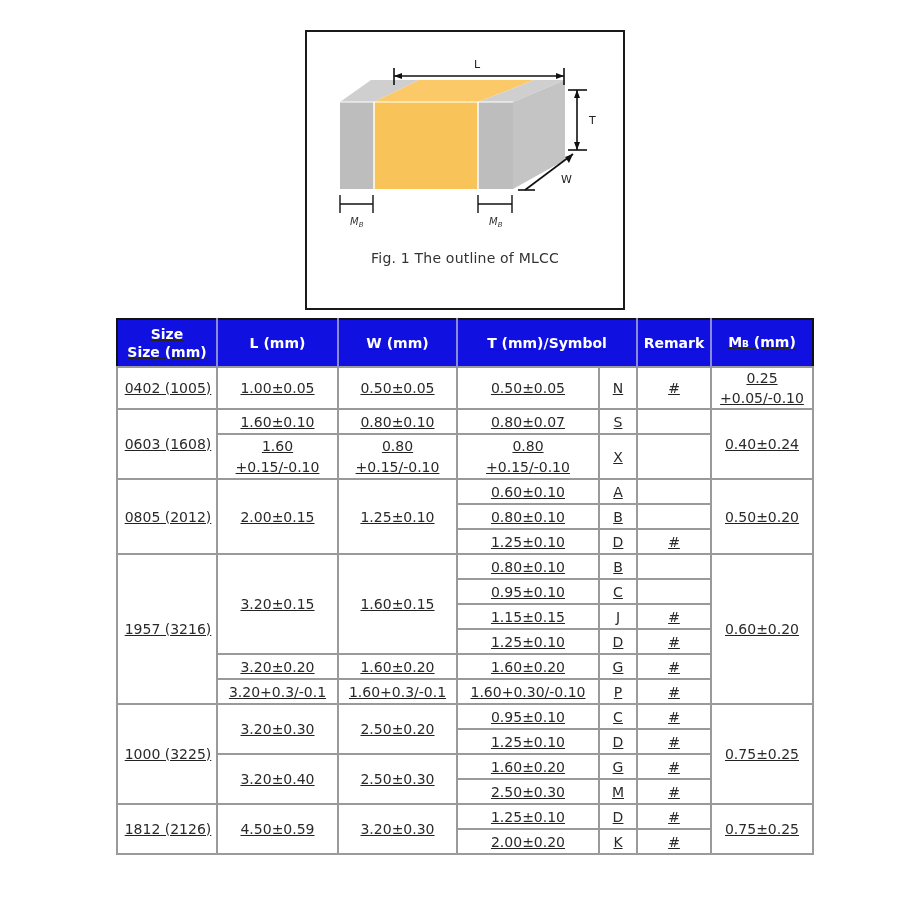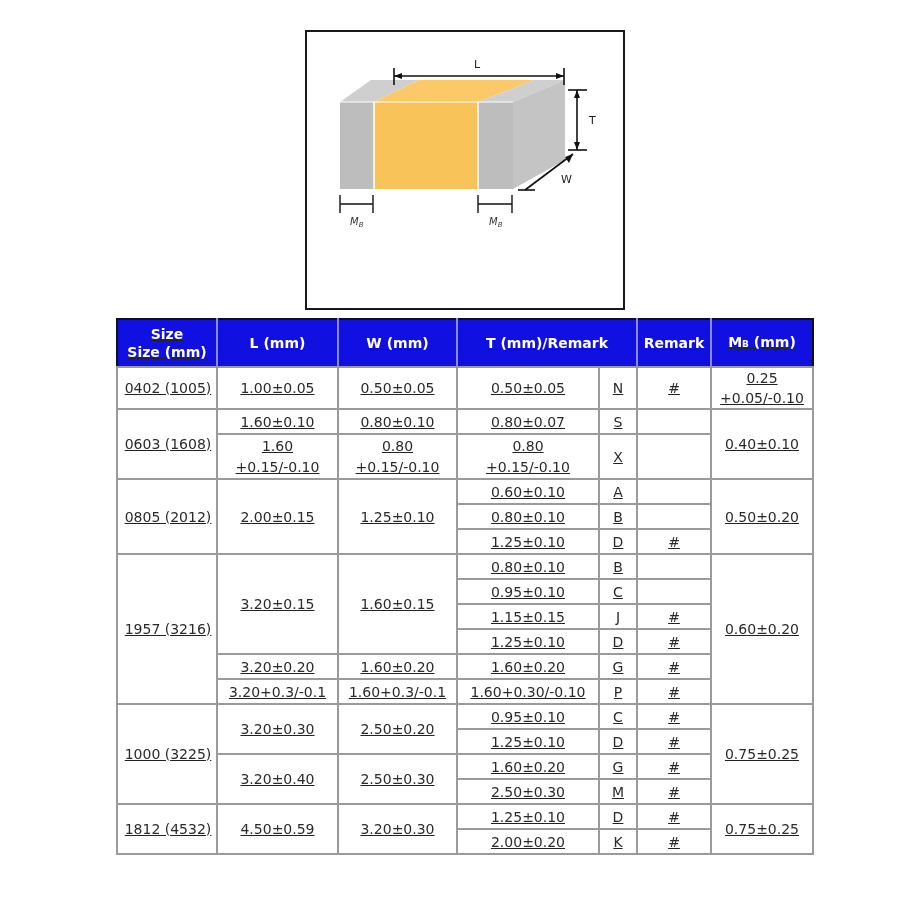--- a/index.html
+++ b/index.html
@@ -66,38 +66,39 @@
       <line x1="66" y1="163" x2="66" y2="181"></line>
     </g>
     <g stroke="#111" stroke-width="1.4">
       <line x1="171" y1="172" x2="205" y2="172"></line>
       <line x1="171" y1="163" x2="171" y2="181"></line>
       <line x1="205" y1="163" x2="205" y2="181"></line>
     </g>
     <text x="43" y="193" font-size="10" font-style="italic" fill="#333" font-family="DejaVu Sans, sans-serif"><tspan>M</tspan><tspan font-size="7" dy="2">B</tspan></text>
     <text x="182" y="193" font-size="10" font-style="italic" fill="#333" font-family="DejaVu Sans, sans-serif"><tspan>M</tspan><tspan font-size="7" dy="2">B</tspan></text>
   </svg>
+  <div class="caption">Fig. 1 The outline of MLCC</div>
 </div>
 
 <table class="spec">
   <colgroup>
     <col style="width:100px">
       <col style="width:121px">
       <col style="width:119px">
       <col style="width:142px">
       <col style="width:38px">
       <col style="width:74px">
       <col style="width:102px">
   </colgroup>
   <thead>
     <tr>
       <th><span>Size</span><br><span>Size (mm)</span></th>
       <th>L (mm)</th>
       <th>W (mm)</th>
-      <th colspan="2">T (mm)/Remark</th>
+      <th colspan="2">T (mm)/Symbol</th>
       <th>Remark</th>
       <th><span>M</span><span class="sub">B</span><span> (mm)</span></th>
     </tr>
   </thead>
   <tbody>
 
     <tr>
       <td class="size" style="height:40px">0402 (1005)</td>
       <td>1.00±0.05</td>
       <td>0.50±0.05</td>
@@ -107,21 +108,21 @@
       <td style="line-height:20px"><span>0.25</span><br><span>+0.05/-0.10</span></td>
     </tr>
 
     <tr class="row">
       <td class="size" rowspan="2">0603 (1608)</td>
       <td>1.60±0.10</td>
       <td>0.80±0.10</td>
       <td>0.80±0.07</td>
       <td>S</td>
       <td></td>
-      <td rowspan="2">0.40±0.10</td>
+      <td rowspan="2">0.40±0.24</td>
     </tr>
     <tr>
       <td style="height:43px;line-height:21px"><span>1.60</span><br><span>+0.15/-0.10</span></td>
       <td style="line-height:21px"><span>0.80</span><br><span>+0.15/-0.10</span></td>
       <td style="line-height:21px"><span>0.80</span><br><span>+0.15/-0.10</span></td>
       <td>X</td>
       <td></td>
     </tr>
 
     <tr class="row">
@@ -204,21 +205,21 @@
       <td>G</td>
       <td>#</td>
     </tr>
     <tr class="row">
       <td>2.50±0.30</td>
       <td>M</td>
       <td>#</td>
     </tr>
 
     <tr class="row">
-      <td class="size" rowspan="2">1812 (4532)</td>
+      <td class="size" rowspan="2">1812 (2126)</td>
       <td rowspan="2">4.50±0.59</td>
       <td rowspan="2">3.20±0.30</td>
       <td>1.25±0.10</td>
       <td>D</td>
       <td>#</td>
       <td rowspan="2">0.75±0.25</td>
     </tr>
     <tr class="row">
       <td>2.00±0.20</td>
       <td>K</td>

